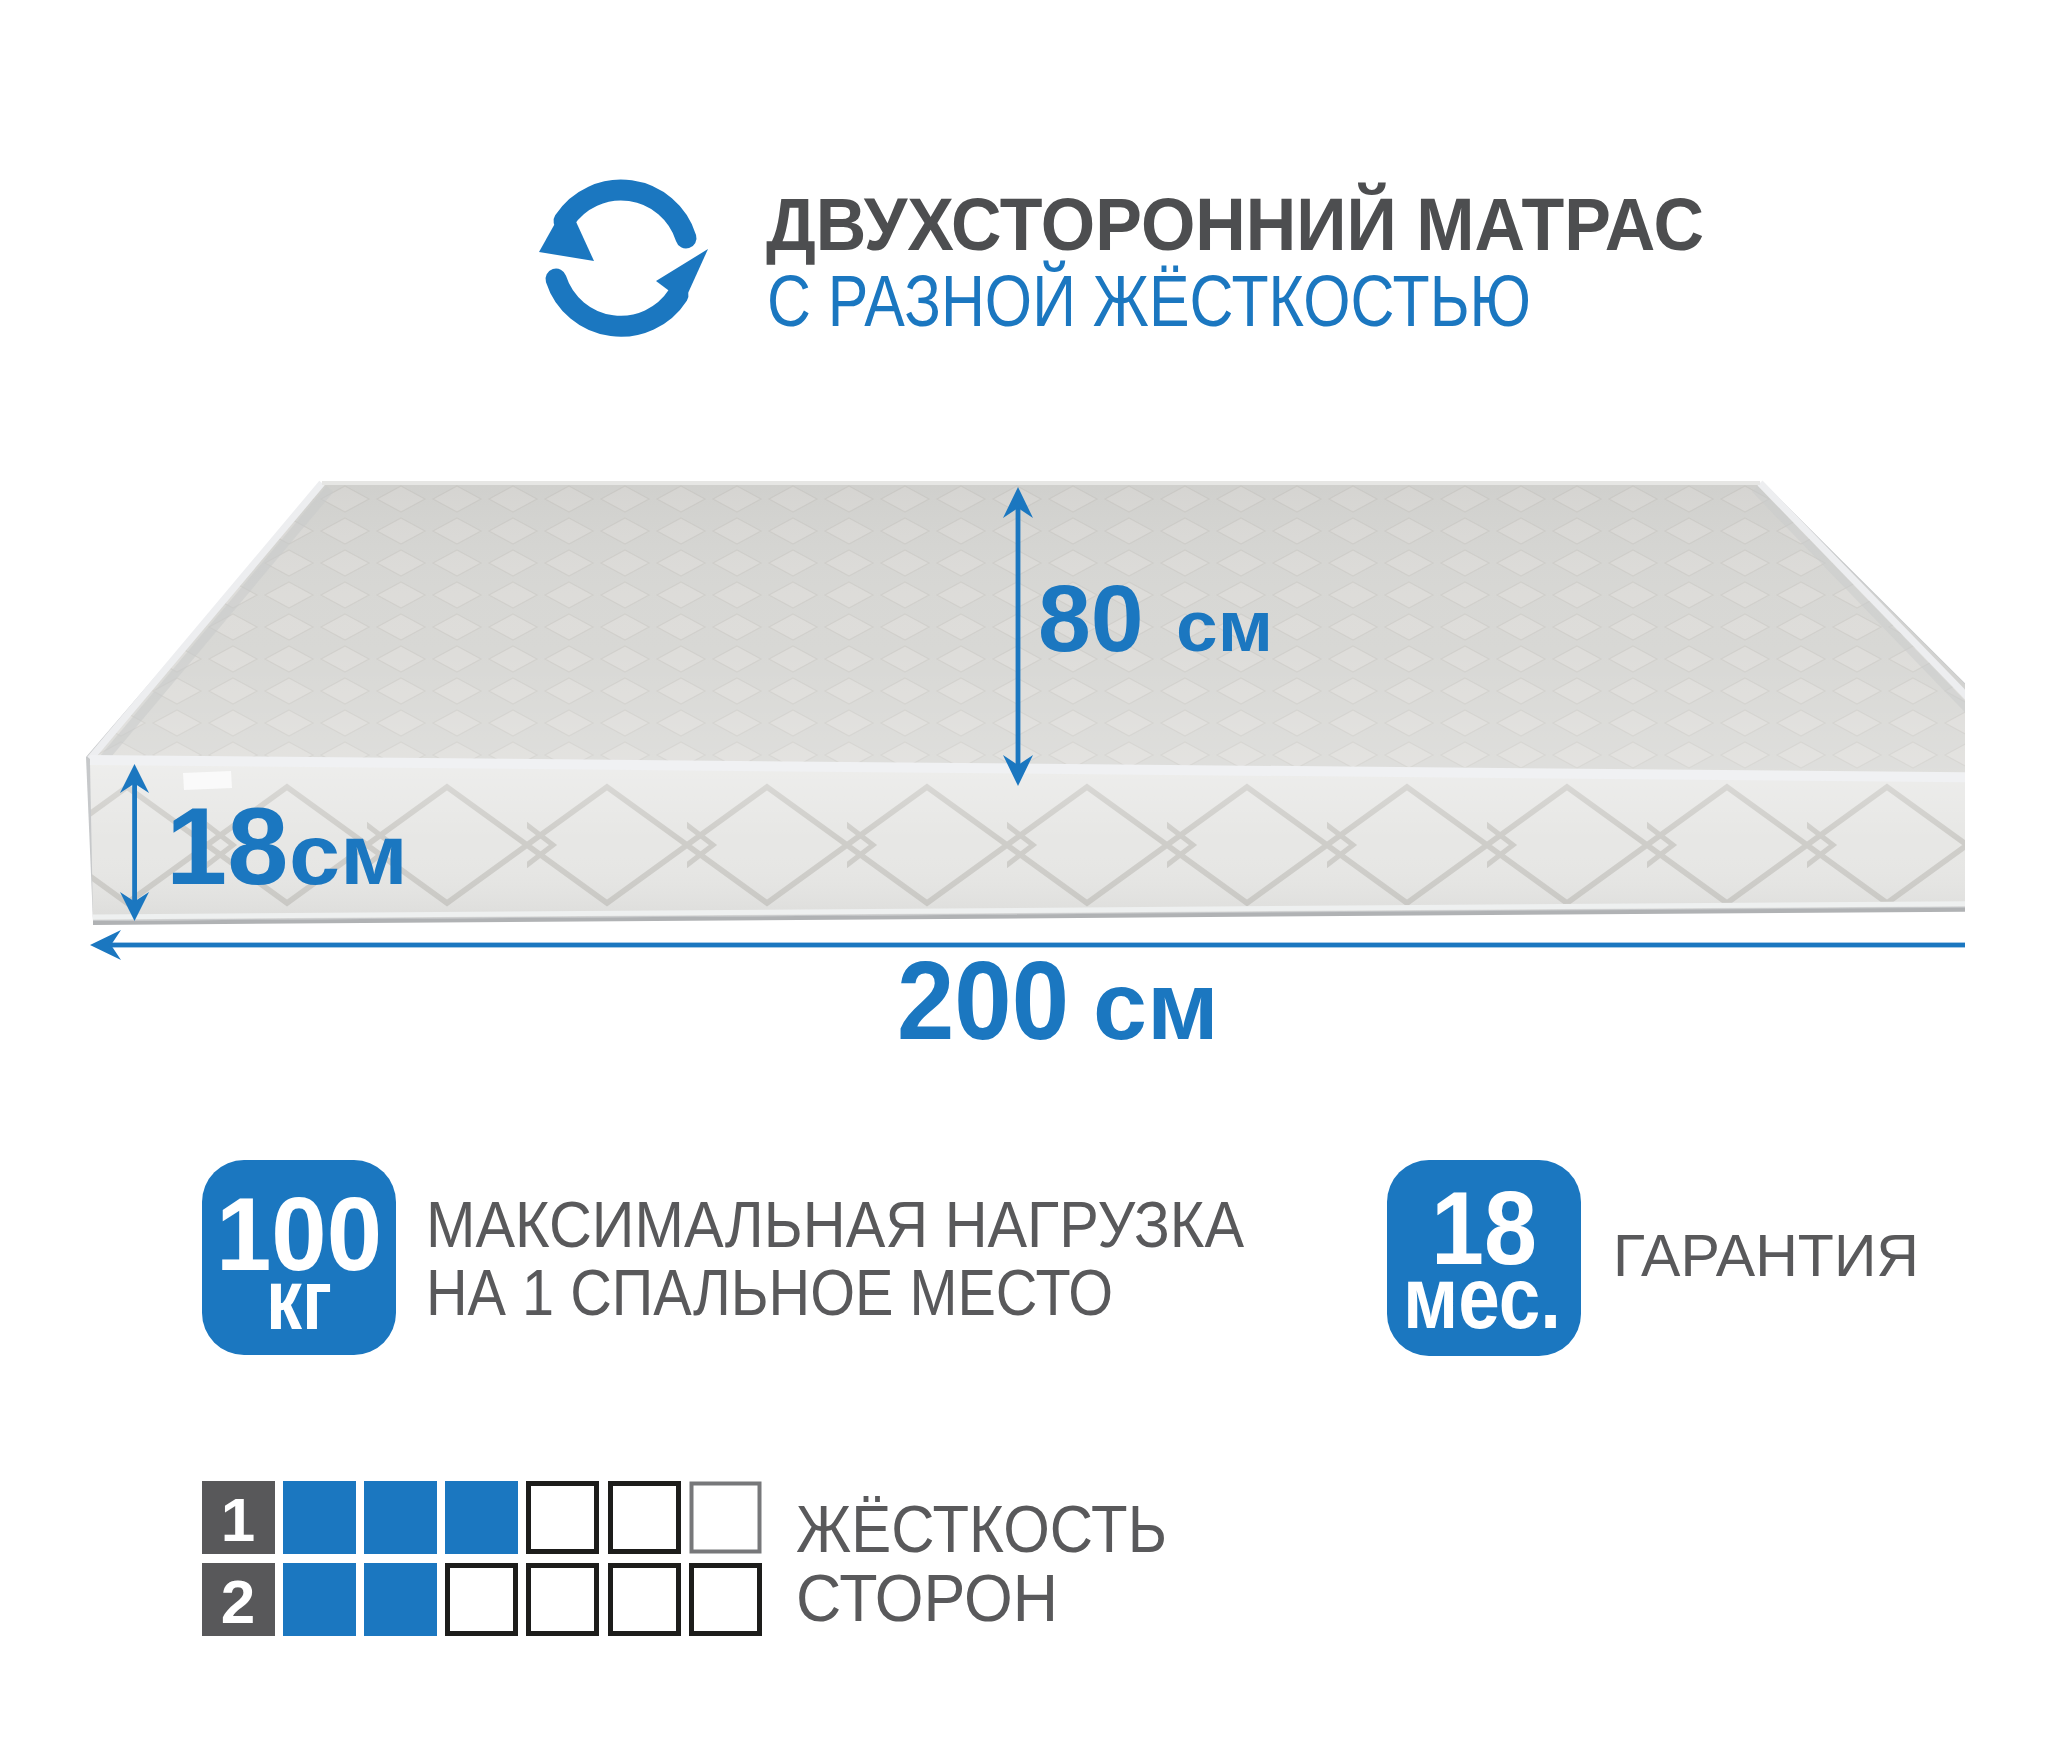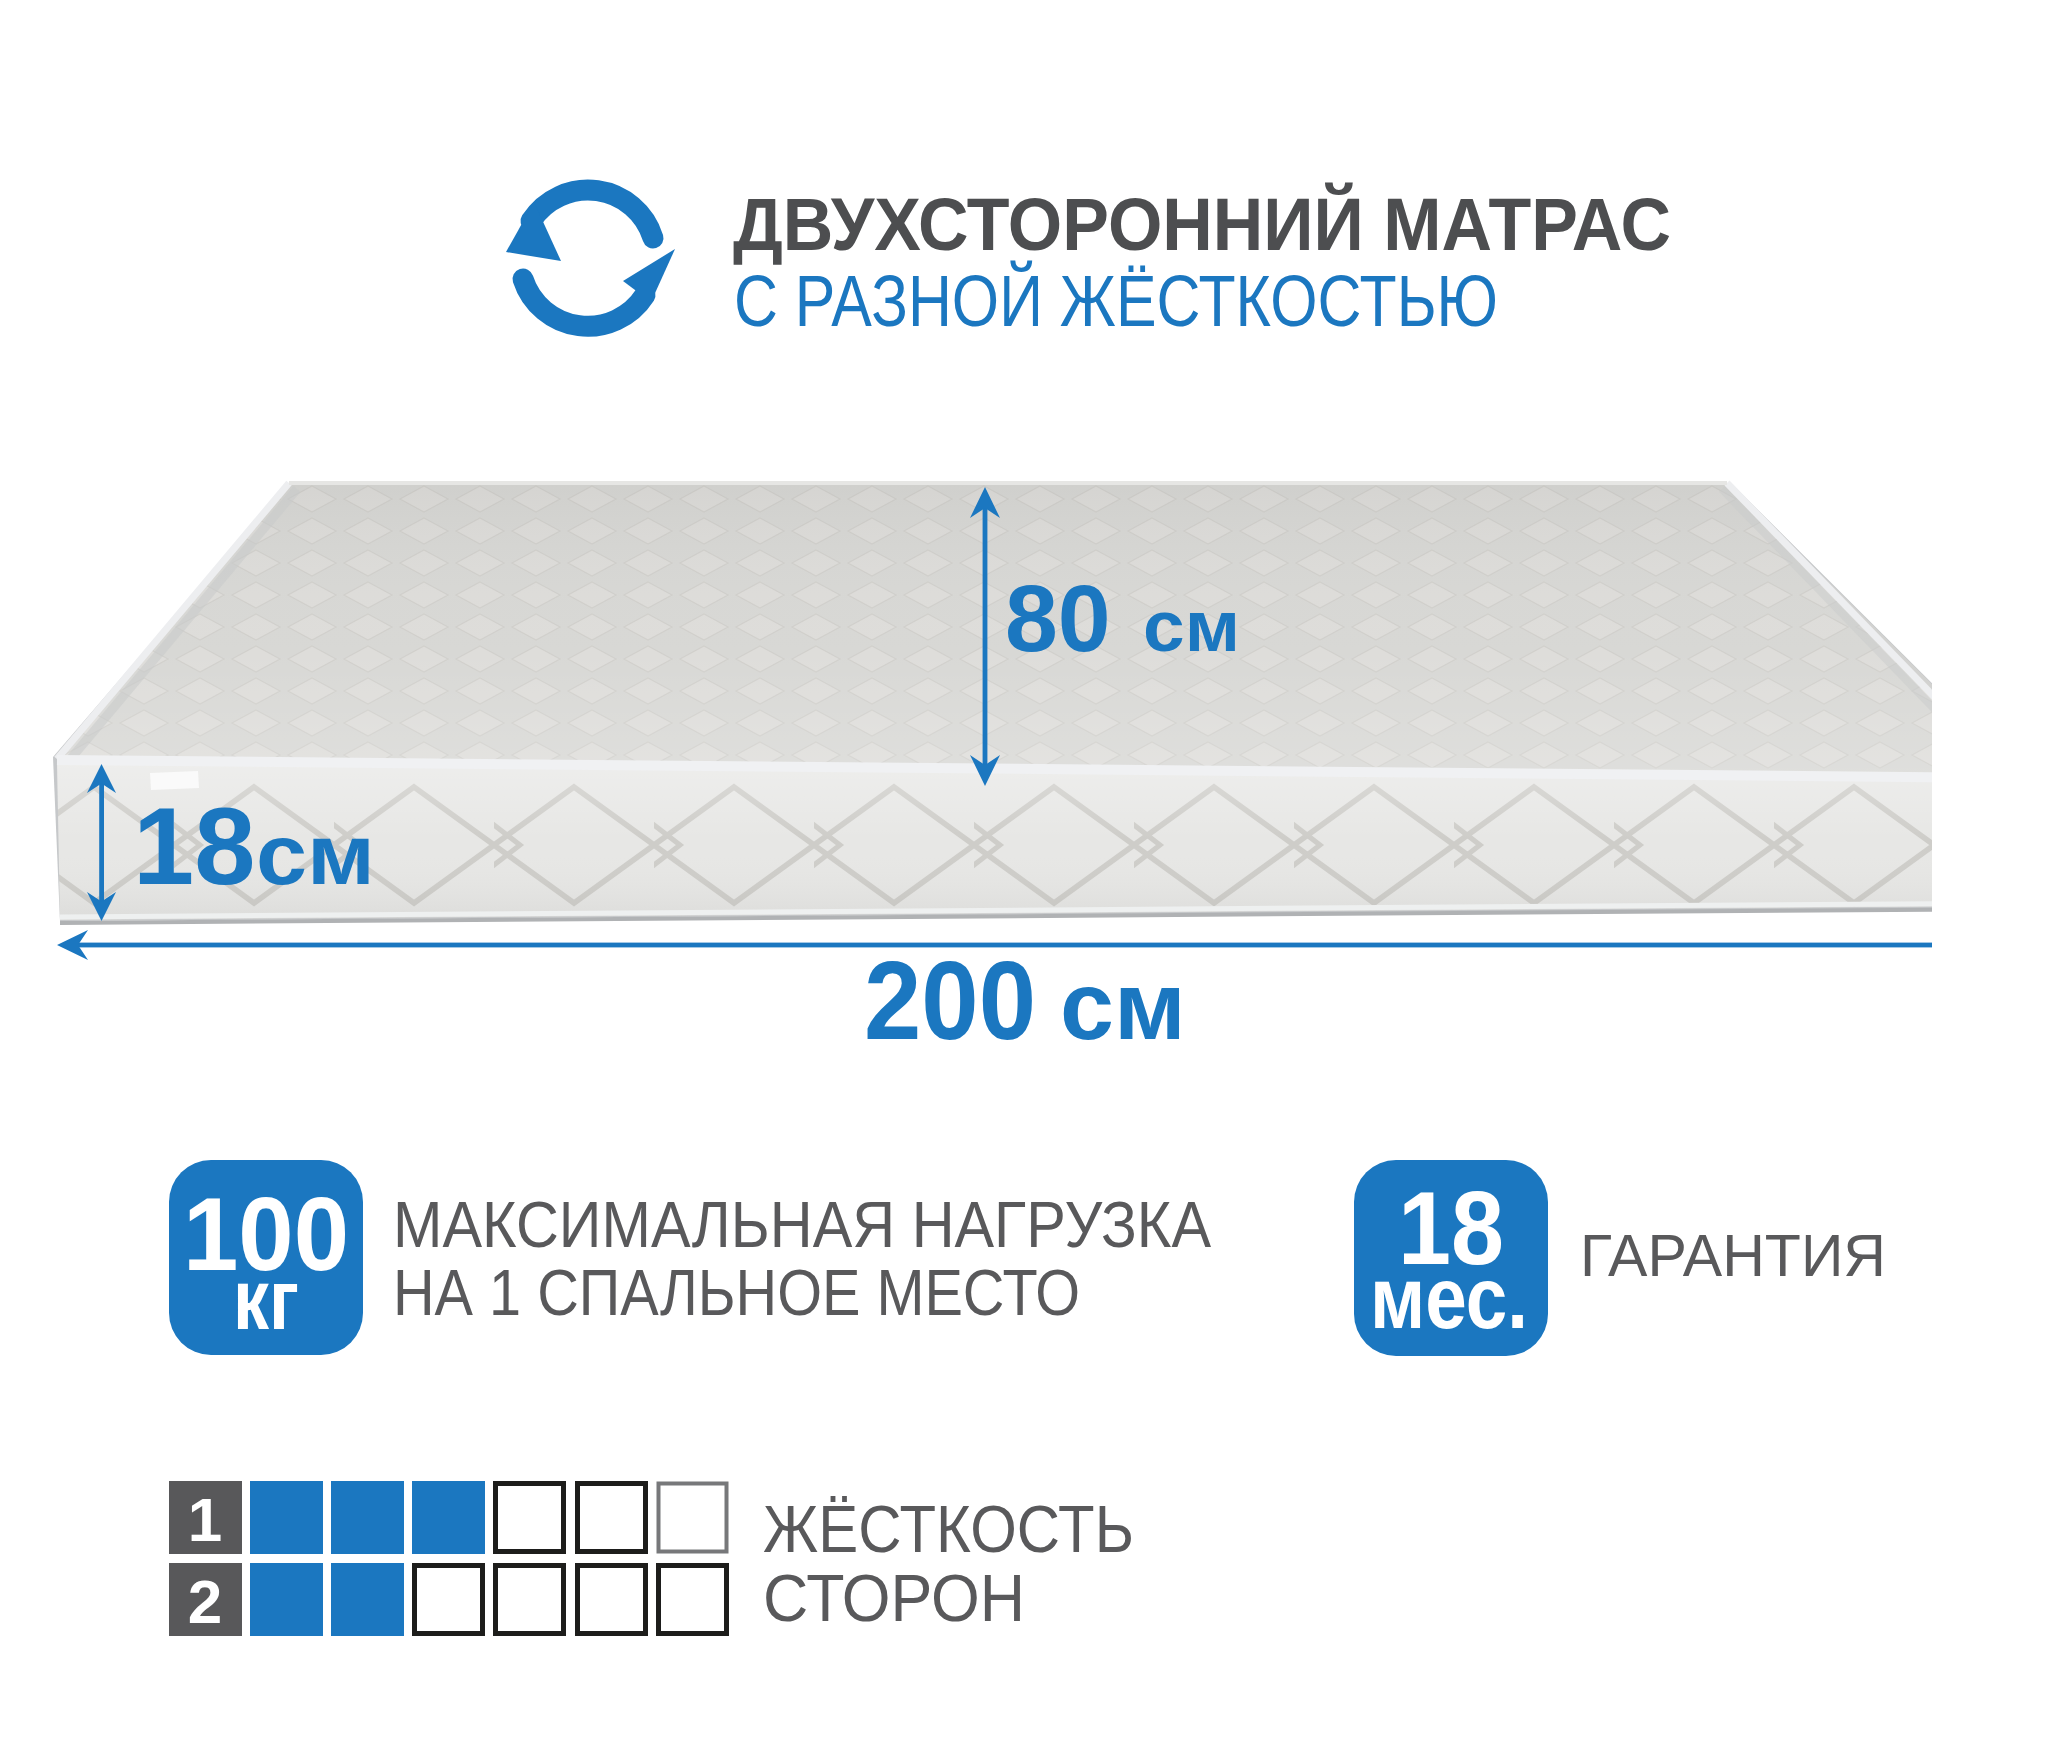--- a/index.html
+++ b/index.html
@@ -1,16 +1,16 @@
 <!DOCTYPE html>
 <html><head>
 <meta charset="utf-8">
 <style>
   html,body{margin:0;padding:0;background:#ffffff;}
-  .page{position:relative;width:1932px;height:1757px;background:#ffffff;overflow:hidden;}
+  .page{position:relative;width:1932px;height:1757px;background:#ffffff;overflow:hidden;padding-left:33px;}
   svg text{font-family:"Liberation Sans", sans-serif;}
 </style>
 </head>
 <body>
 <div class="page">
 <svg width="2048" height="1757" viewBox="0 0 2048 1757">
 <defs>
   <pattern id="topPat" patternUnits="userSpaceOnUse" width="56" height="32" x="4" y="483">
     <rect width="56" height="32" fill="#d7d7d4"></rect>
     <path d="M28,3 L52,16 L28,29 L4,16 Z" fill="#dddcd9"></path>

